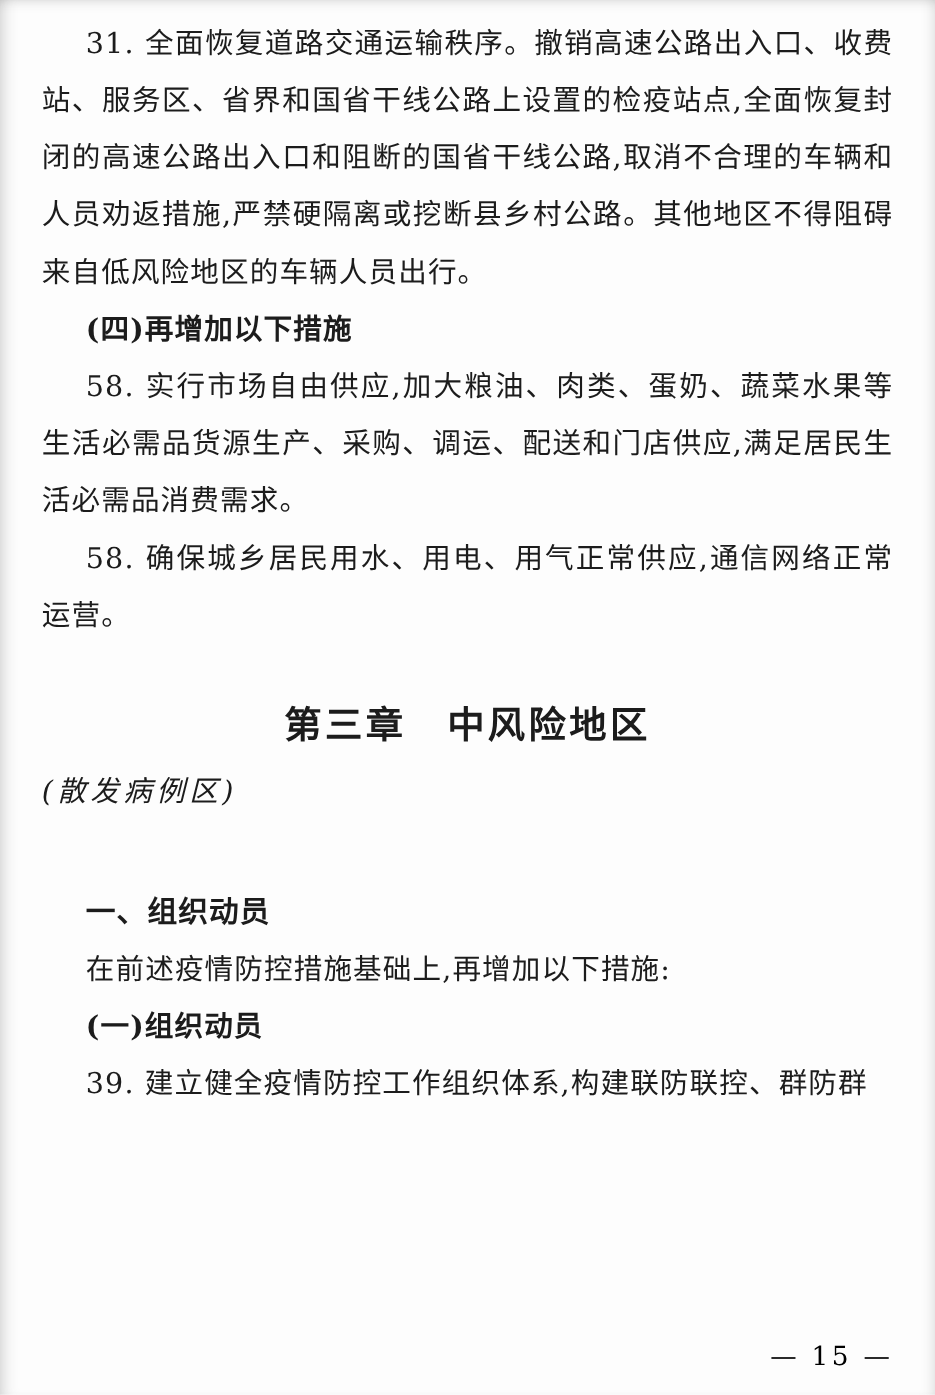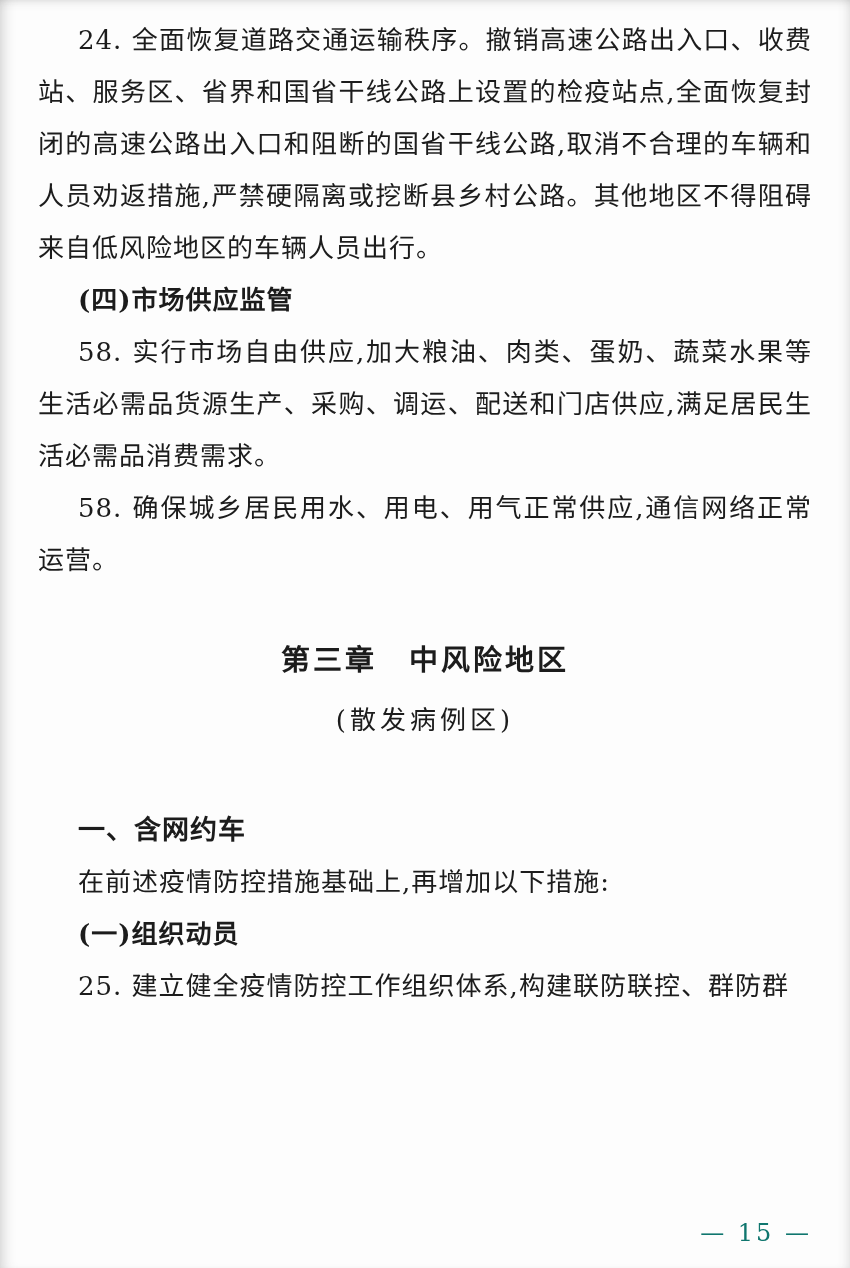--- a/index.html
+++ b/index.html
@@ -38,76 +38,76 @@
     font-size: 26px;
     line-height: 52px;
     letter-spacing: 1px;
     font-weight: 700;
     text-indent: 40px;
   }
   .chapter-title {
     margin: 46px 0 0 0;
     font-family: "DejaVu Sans", "Liberation Sans", sans-serif;
     font-weight: 700;
-    font-size: 29px;
+    font-size: 34px;
     line-height: 56px;
     letter-spacing: 3px;
     text-align: center;
     text-indent: 0;
   }
   .chapter-subtitle {
     margin: 8px 0 0 0;
     font-size: 26px;
     line-height: 48px;
     letter-spacing: 4px;
-    text-align: center;
     text-indent: 0;
+    font-style: italic;
   }
   .section-heading {
     margin: 60px 0 0 0;
     font-family: "DejaVu Sans", "Liberation Sans", sans-serif;
     font-weight: 700;
     font-size: 27px;
     line-height: 52px;
     letter-spacing: 1px;
     text-indent: 40px;
   }
   .page-footer {
     position: absolute;
     right: 38px;
     bottom: 22px;
     font-size: 24px;
     letter-spacing: 3px;
     line-height: 26px;
-    color: #0f766e;
+    color: #000000;
   }
 </style>
 </head>
 <body>
 
 <div class="page">
   <div class="content">
 
-    <p class="para">24. 全面恢复道路交通运输秩序。撤销高速公路出入口、收费站、服务区、省界和国省干线公路上设置的检疫站点,全面恢复封闭的高速公路出入口和阻断的国省干线公路,取消不合理的车辆和人员劝返措施,严禁硬隔离或挖断县乡村公路。其他地区不得阻碍来自低风险地区的车辆人员出行。</p>
+    <p class="para">31. 全面恢复道路交通运输秩序。撤销高速公路出入口、收费站、服务区、省界和国省干线公路上设置的检疫站点,全面恢复封闭的高速公路出入口和阻断的国省干线公路,取消不合理的车辆和人员劝返措施,严禁硬隔离或挖断县乡村公路。其他地区不得阻碍来自低风险地区的车辆人员出行。</p>
 
 
-    <p class="subheading">(四)市场供应监管</p>
+    <p class="subheading">(四)再增加以下措施</p>
 
     <p class="para">58. 实行市场自由供应,加大粮油、肉类、蛋奶、蔬菜水果等生活必需品货源生产、采购、调运、配送和门店供应,满足居民生活必需品消费需求。</p>
 
     <p class="para">58. 确保城乡居民用水、用电、用气正常供应,通信网络正常运营。</p>
 
     <h1 class="chapter-title">第三章　中风险地区</h1>
 
     <p class="chapter-subtitle">(散发病例区)</p>
 
-    <h2 class="section-heading">一、含网约车</h2>
+    <h2 class="section-heading">一、组织动员</h2>
 
     <p class="para">在前述疫情防控措施基础上,再增加以下措施:</p>
 
     <p class="subheading">(一)组织动员</p>
 
-    <p class="para">25. 建立健全疫情防控工作组织体系,构建联防联控、群防群</p>
+    <p class="para">39. 建立健全疫情防控工作组织体系,构建联防联控、群防群</p>
 
   </div>
 
   <div class="page-footer">— 15 —</div>
 </div>
 
 </body></html>

